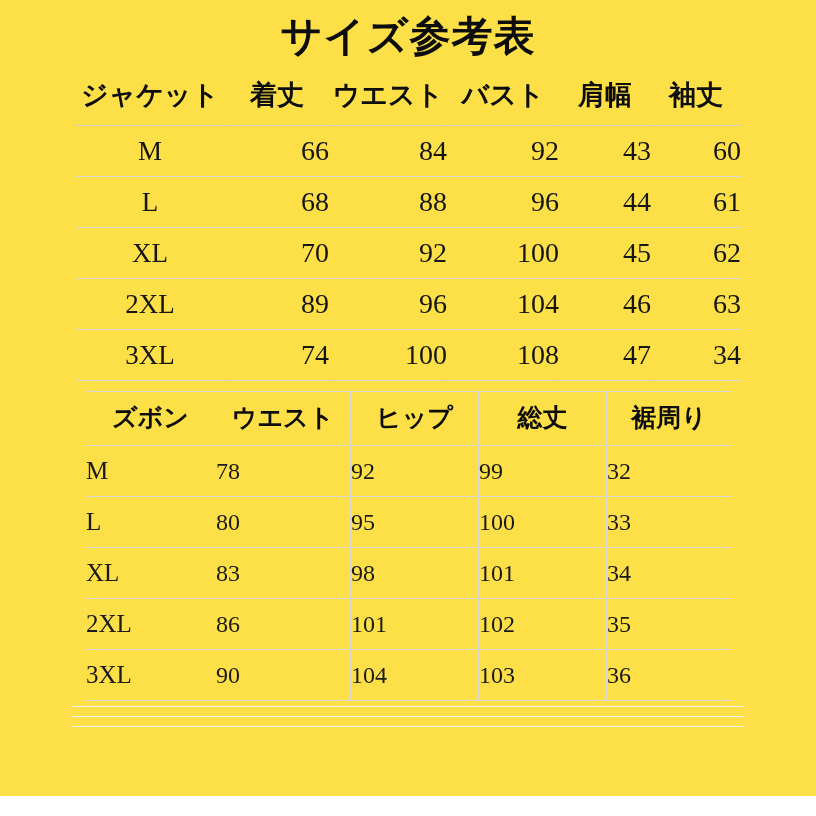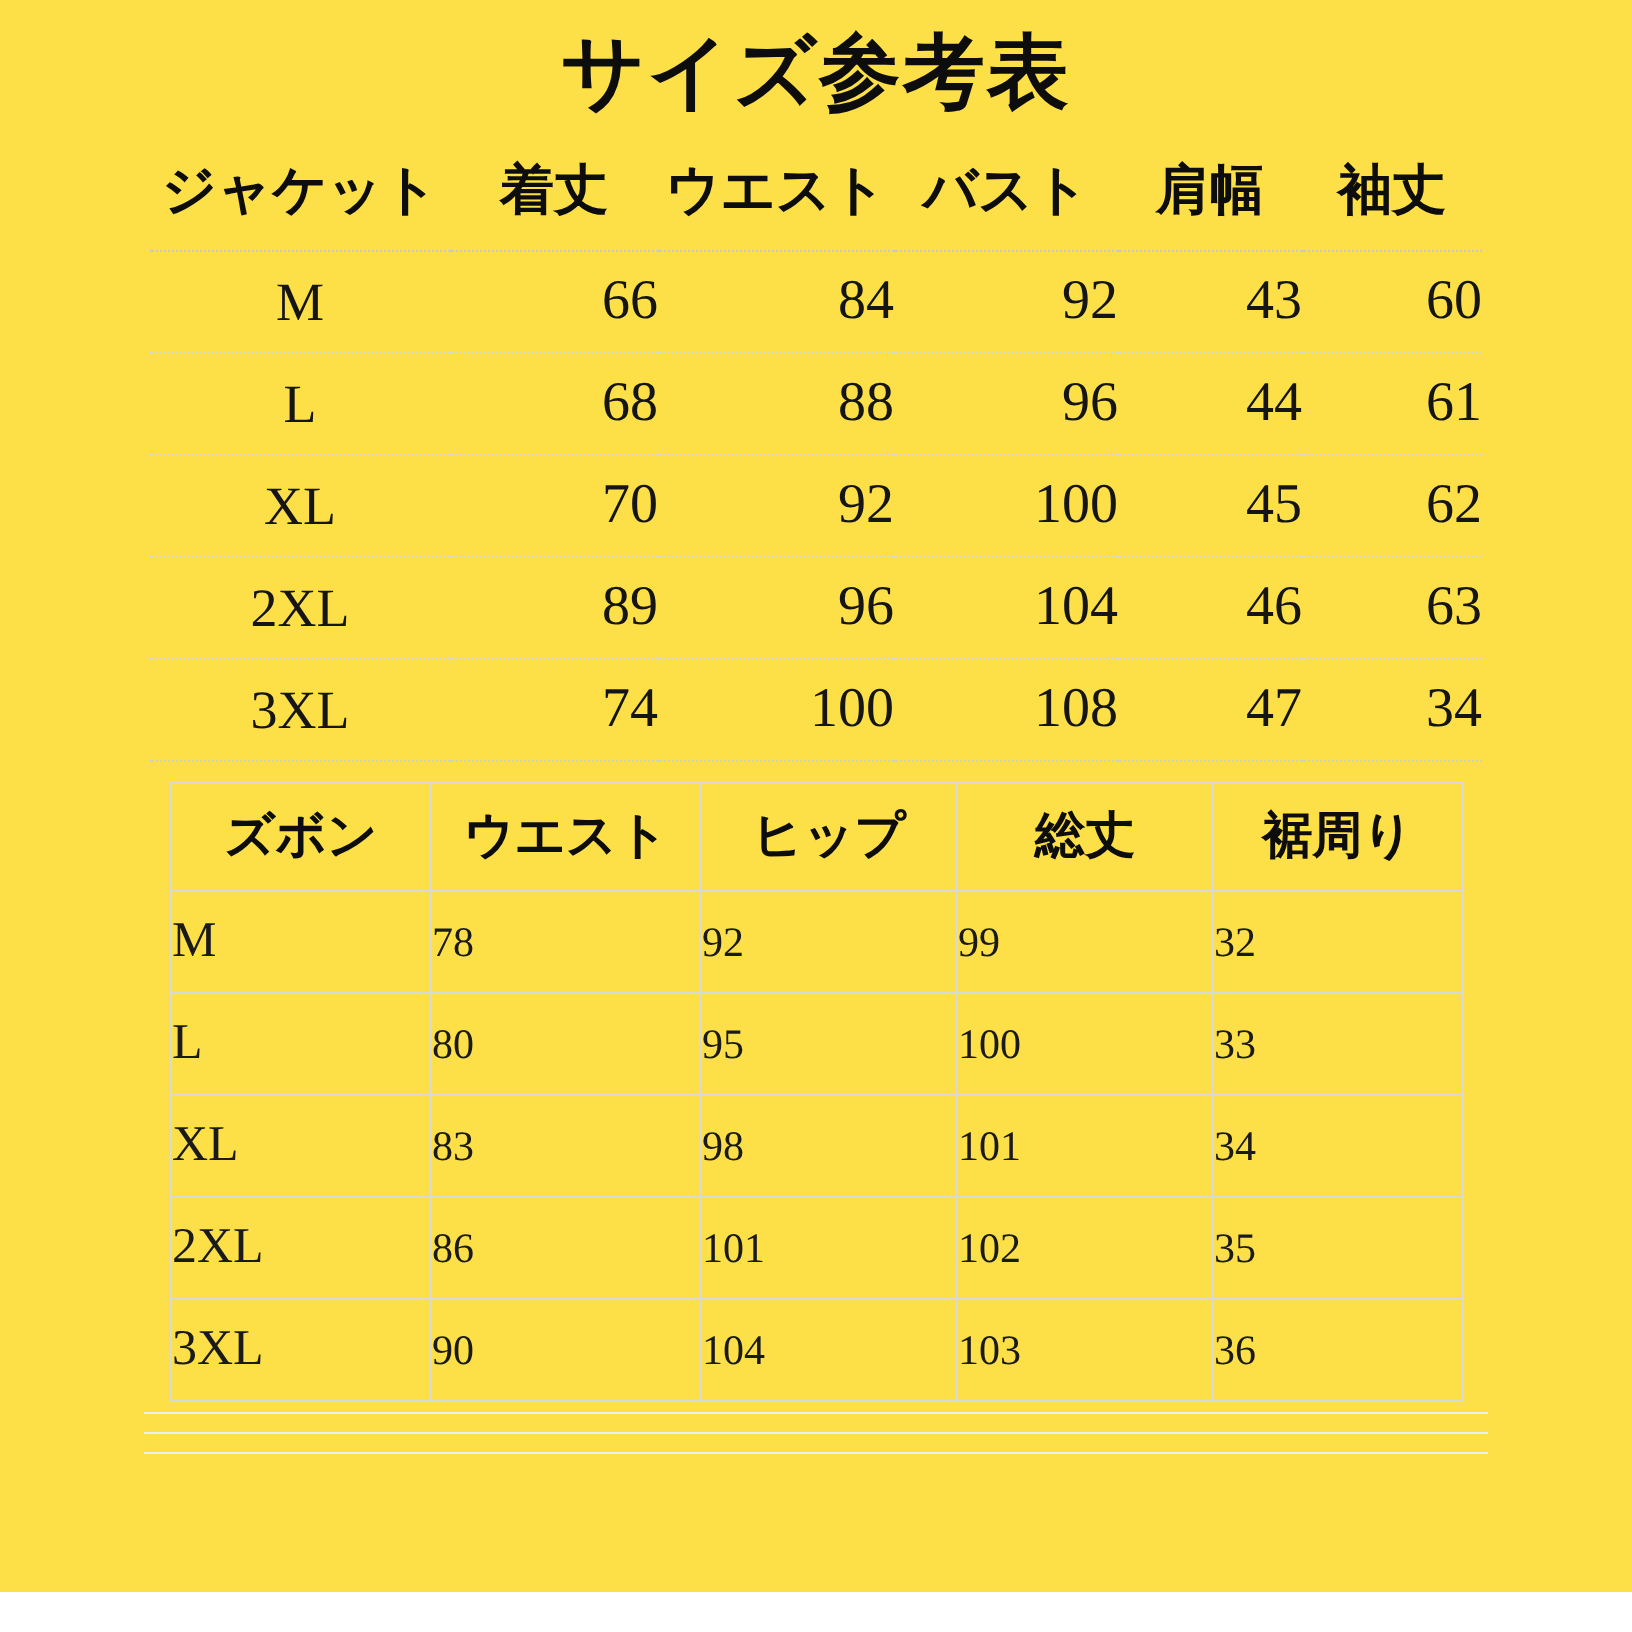--- a/index.html
+++ b/index.html
@@ -92,21 +92,21 @@
   .pants-table th {
     font-family: "DejaVu Sans", sans-serif;
     font-weight: 700;
     font-size: 25px;
     color: #0d0d0d;
     padding: 9px 0 11px 0;
     white-space: nowrap;
   }
   .pants-table td {
     font-family: "Liberation Serif", serif;
-    font-size: 21px;
+    font-size: 24px;
     color: #1a1a1a;
     padding: 11px 0 11px 0;
   }
   .pants-table td.sizecell {
     font-size: 25px;
   }
   .pcol-size { width: 130px; }
   .pcol-a { width: 135px; }
   .pcol-b { width: 128px; }
   .pcol-c { width: 128px; }

